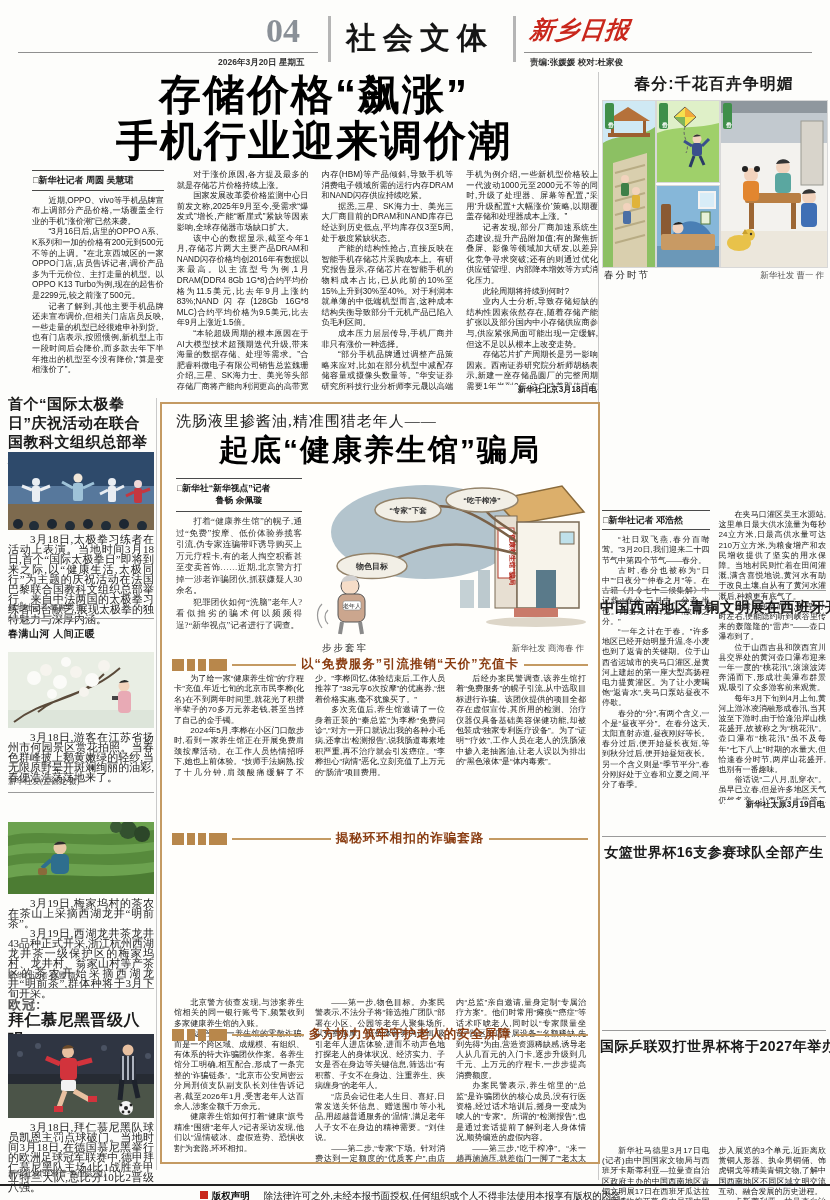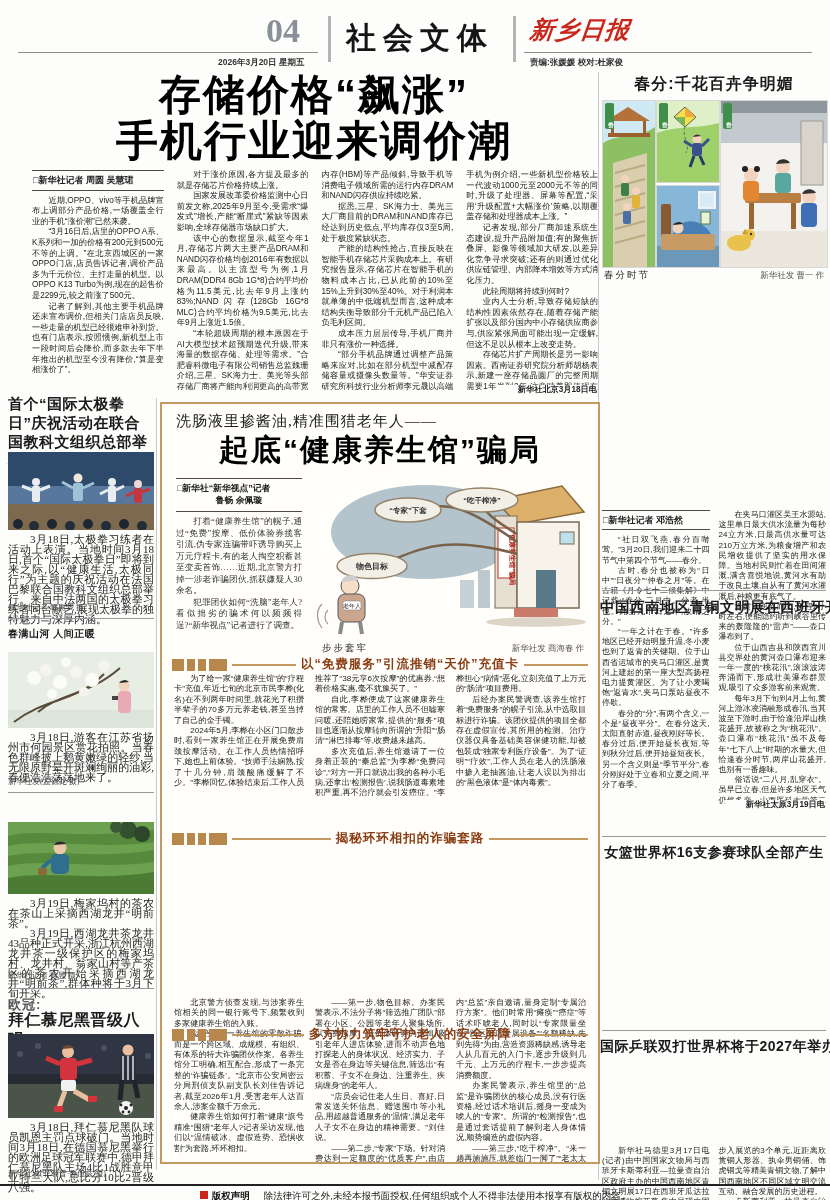--- a/index.html
+++ b/index.html
@@ -416,21 +416,20 @@
           <i style="width:8px;height:12px;"></i>
           <i style="width:18px;height:12px;"></i>
         </span>
       <span class="sec-rule"></span>
       <span class="sec-title">以“免费服务”引流推销“天价”充值卡</span>
       <span class="sec-rule"></span>
     </div>
     <div class="abs feat-body cols3" style="left:12px;top:270px;width:412px;height:150px;">
         <p class="para">为了给一家“健康养生馆”的“疗程卡”充值,年近七旬的北京市民李桦(化名)在不到两年时间里,就花光了积攒半辈子的70多万元养老钱,甚至当掉了自己的金手镯。</p>
         <p class="para">2024年5月,李桦在小区门口散步时,看到一家养生馆正在开展免费肩颈按摩活动。在工作人员热情招呼下,她也上前体验。“技师手法娴熟,按了十几分钟,肩颈酸痛缓解了不少。”李桦回忆,体验结束后,工作人员推荐了“38元享6次按摩”的优惠券,“想着价格实惠,毫不犹豫买了。”</p>
-        <p class="para">自此,李桦便成了这家健康养生馆的常客。店里的工作人员不但嘘寒问暖,还陪她唠家常,提供的“服务”项目也逐渐从按摩转向所谓的“升阳”“肠清”“淋巴排毒”等,收费越来越高。</p>
         <p class="para">多次充值后,养生馆邀请了一位身着正装的“秦总监”为李桦“免费问诊”,“对方一开口就说出我的各种小毛病,还拿出‘检测报告’,说我肠道毒素堆积严重,再不治疗就会引发癌症。”李桦担心“病情”恶化,立刻充值了上万元的“肠清”项目费用。</p>
         <p class="para">后经办案民警调查,该养生馆打着“免费服务”的幌子引流,从中选取目标进行诈骗。该团伙提供的项目全都存在虚假宣传,其所用的检测、治疗仪器仅具备基础美容保健功能,却被包装成“独家专利医疗设备”。为了“证明”“疗效”,工作人员在老人的洗肠液中掺入老抽酱油,让老人误以为排出的“黑色液体”是“体内毒素”。</p>
       </div>
 
     <div class="abs sec-head" style="left:10px;top:426px;width:416px;">
       <span class="orn">
           <i style="width:12px;height:12px;"></i>
           <i style="width:8px;height:12px;"></i>
           <i style="width:8px;height:12px;"></i>
           <i style="width:18px;height:12px;"></i>

